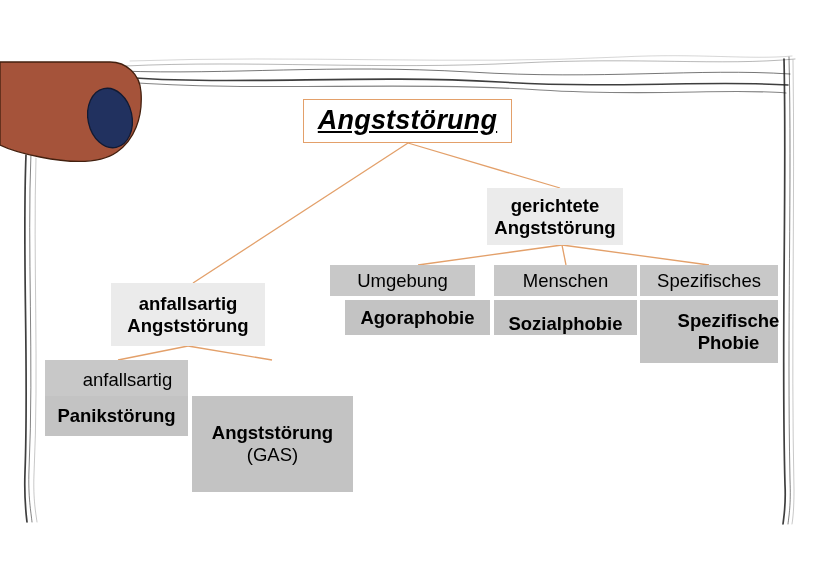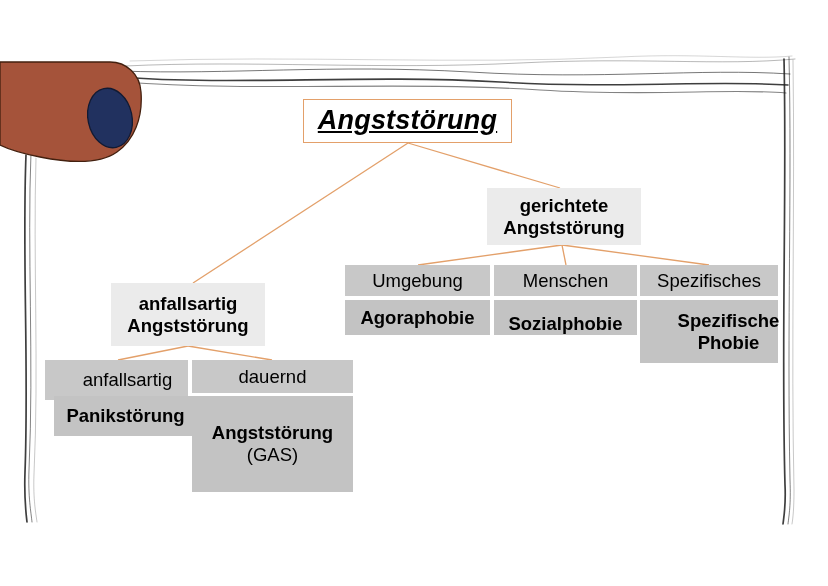--- a/index.html
+++ b/index.html
@@ -122,47 +122,44 @@
     <span>Angststörung</span>
   </div>
 
   <div class="node node--cat" style="left:111px; top:283px; width:154px; height:63px;">
     <span>
       <span class="stack">anfallsartig</span>
       <span class="stack">Angststörung</span>
     </span>
   </div>
 
-  <div class="node node--cat" style="left:487px; top:188px; width:154px; height:57px;">
+  <div class="node node--cat" style="left:487px; top:188px; width:136px; height:57px;">
     <span>
       <span class="stack">gerichtete</span>
       <span class="stack">Angststörung</span>
     </span>
   </div>
 
   <div class="node node--desc" style="left:45px; top:360px; width:143px; height:40px;padding-left:22px;">
     <span>anfallsartig</span>
   </div>
 
-  <div class="node node--desc" style="left:192px; top:360px; width:161px; height:33px;">
-    <span>dauernd</span>
-  </div>
 
-  <div class="node node--diag" style="left:45px; top:396px; width:143px; height:40px;margin-left:9px;">
+  <div class="node node--diag" style="left:45px; top:396px; width:143px; height:40px;">
     <span>Panikstörung</span>
   </div>
 
   <div class="node node--diag" style="left:192px; top:396px; width:161px; height:96px;">
     <span>
       <span class="stack">Angststörung</span>
       <span class="stack sub">(GAS)</span>
     </span>
   </div>
 
-  <div class="node node--desc" style="left:345px; top:265px; width:145px; height:31px;">
+  <div class="node node--desc" style="left:330px; top:265px; width:145px; height:31px;">
     <span>Umgebung</span>
   </div>
 
   <div class="node node--desc" style="left:494px; top:265px; width:143px; height:31px;text-align:right;">
     <span>Menschen</span>
   </div>
 
   <div class="node node--desc" style="left:640px; top:265px; width:138px; height:31px;">
     <span>Spezifisches</span>
   </div>

